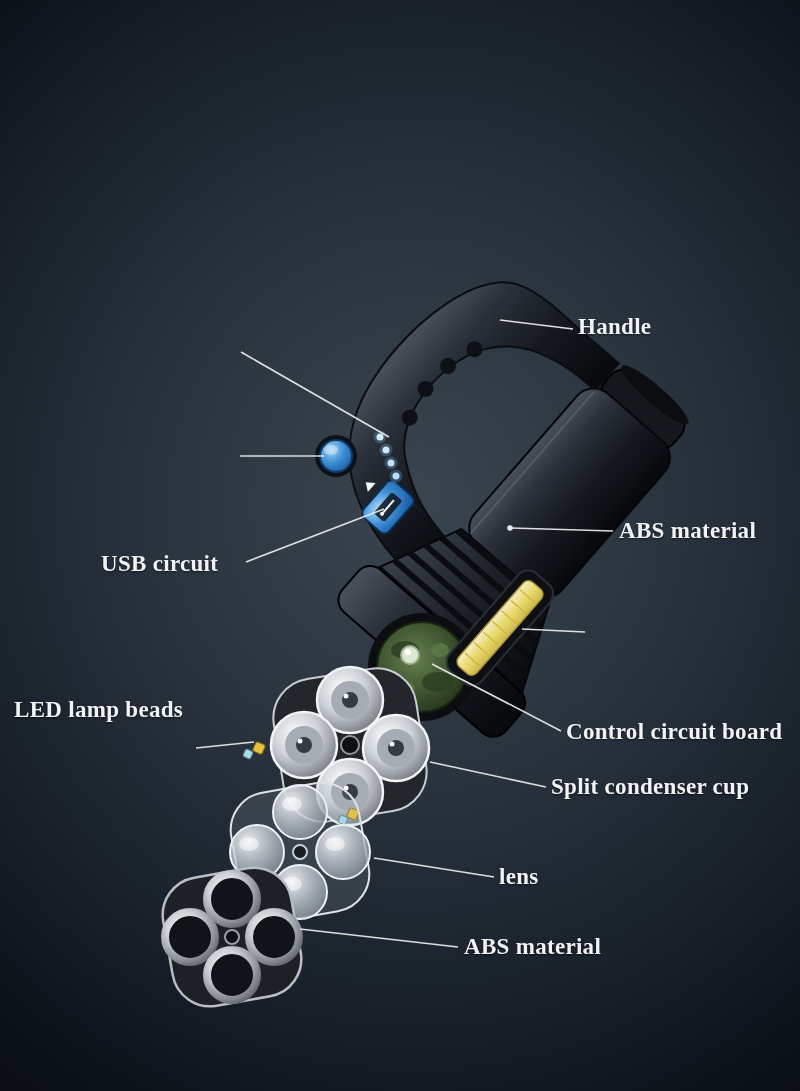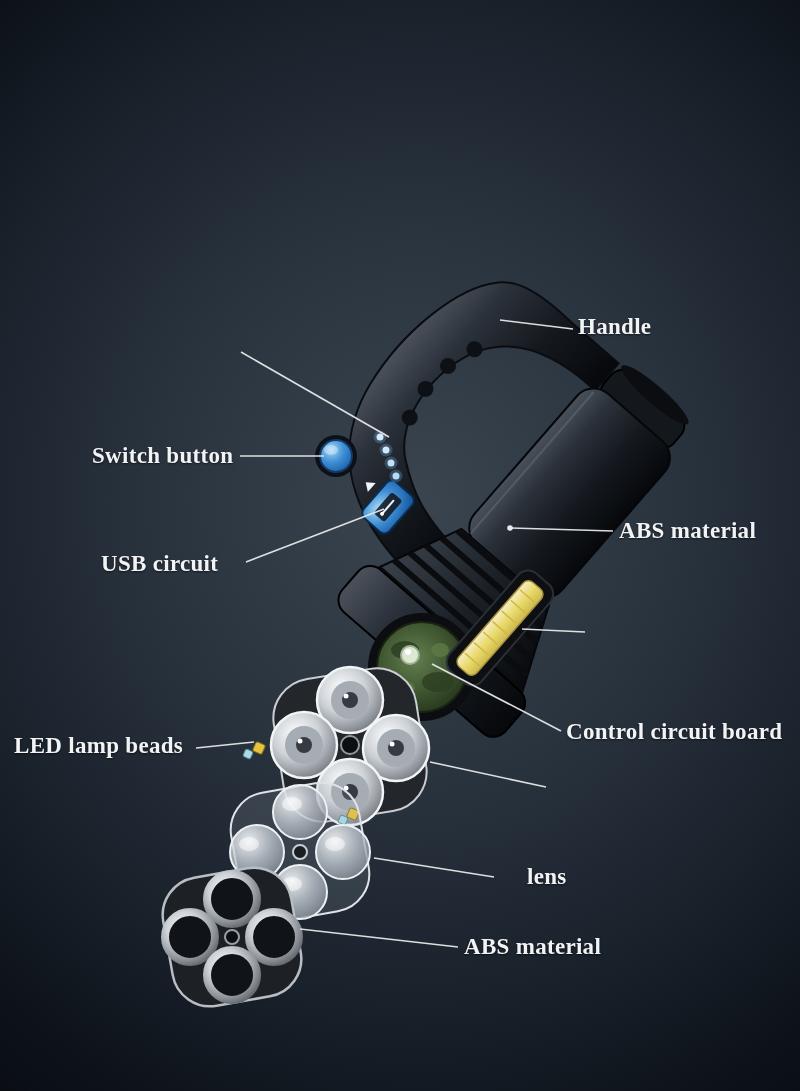--- a/index.html
+++ b/index.html
@@ -15,22 +15,22 @@
     letter-spacing:.3px;white-space:nowrap;text-shadow:0 1px 2px rgba(0,0,0,.6);
   }
   .lbl-handle{left:578px;top:314px}
   .lbl-battery{left:147px;top:339px}
   .lbl-switch{left:92px;top:443px}
   .lbl-usb{left:101px;top:551px}
   .lbl-abs-u{left:619px;top:518px}
   .lbl-side{left:589px;top:620px}
   .lbl-ccb{left:566px;top:719px}
   .lbl-split{left:551px;top:774px}
-  .lbl-beads{left:14px;top:733px}
-  .lbl-lens{left:527px;top:864px}
+  .lbl-beads{left:14px;top:697px}
+  .lbl-lens{left:499px;top:864px}
   .lbl-abs-l{left:464px;top:934px}
 </style>
 </head>
 <body>
 
 <div class="stage">
 
   <svg class="art" viewBox="0 0 800 1091" aria-hidden="true">
     <defs>
       <linearGradient id="bodyg" x1="0" y1="0" x2="0" y2="1">
@@ -239,21 +239,21 @@
       <line x1="561" y1="731" x2="432" y2="664"></line>
       <line x1="546" y1="787" x2="430" y2="762"></line>
       <line x1="196" y1="748" x2="254" y2="742"></line>
       <line x1="494" y1="877" x2="374" y2="858"></line>
       <line x1="458" y1="947" x2="300" y2="929"></line>
     </g>
     <circle cx="510" cy="528" r="2.8" fill="#e8e8e8"></circle>
   </svg>
 
   <div class="label lbl-handle">Handle</div>
-  <div class="label lbl-switch">Switch button</div>
   <div class="label lbl-usb">USB circuit</div>
   <div class="label lbl-abs-u">ABS material</div>
   <div class="label lbl-ccb">Control circuit board</div>
+  <div class="label lbl-split">Split condenser cup</div>
   <div class="label lbl-beads">LED lamp beads</div>
   <div class="label lbl-lens">lens</div>
   <div class="label lbl-abs-l">ABS material</div>
 
 </div>
 
 </body></html>

